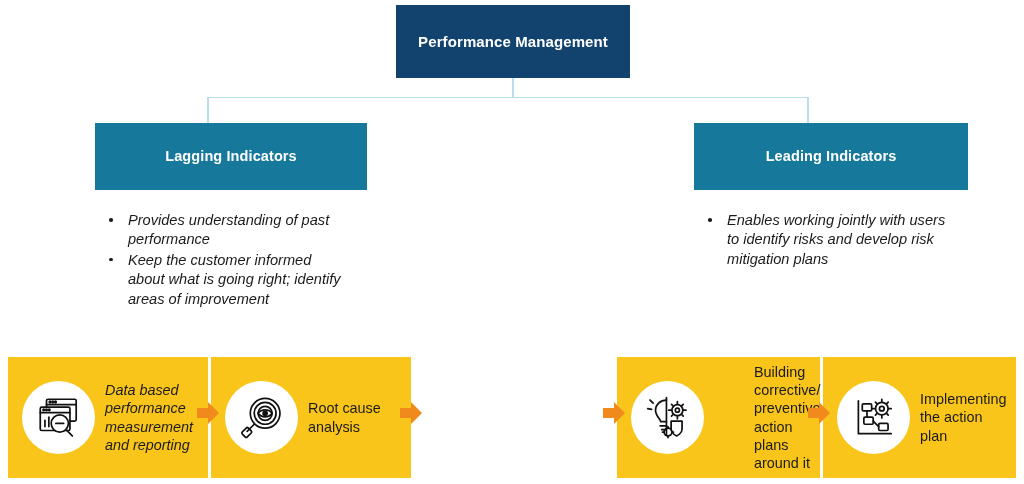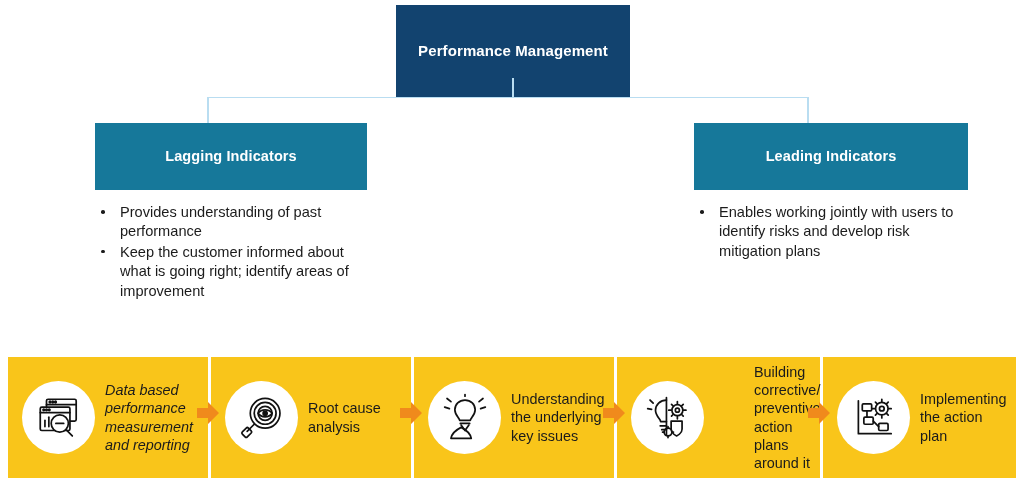--- a/index.html
+++ b/index.html
@@ -7,21 +7,21 @@
     width:1024px;height:484px;
     background:#ffffff;
     font-family:"Liberation Sans", sans-serif;
     overflow:hidden;
     position:relative;
   }
   .stage{position:absolute;left:0;top:0;width:1024px;height:484px;}
 
   
   .node-root{
-    position:absolute;left:396px;top:5px;width:234px;height:92px;
+    position:absolute;left:396px;top:5px;width:234px;height:73px;
     background:#12436F;
     display:flex;align-items:center;justify-content:center;
     box-sizing:border-box;
   }
   .node-root .label{
     color:#ffffff;font-size:15px;font-weight:bold;line-height:1.28;
     text-align:center;letter-spacing:.1px;
   }
 
   
@@ -42,21 +42,21 @@
   .node-branch.right{left:694px;width:274px;}
   .node-branch .label{
     color:#ffffff;font-size:14.5px;font-weight:bold;line-height:1.25;
     text-align:center;letter-spacing:.1px;
   }
 
   
   .bullets{position:absolute;top:199px;width:272px;}
   .bullets.left{left:88px;}
   .bullets.right{left:687px;}
-  .bullets ul{margin:4px;padding:0;list-style:none;}
+  .bullets ul{margin:12px;padding:0;list-style:none;font-style:italic;}
   .bullets li{
     position:relative;
     padding-left:28px;
     font-size:14.6px;
     line-height:1.33;
     color:#1b1b1b;
     margin-bottom:1px;
   }
   .bullets li .dot{
     position:absolute;left:9px;top:7px;
@@ -174,36 +174,20 @@
           <circle cx="36" cy="26" r="9"></circle>
           <path d="M27 26c4-6 14-6 18 0-4 6-14 6-18 0z"></path>
           <circle cx="36" cy="26" r="2.6" fill="#111"></circle>
           <line x1="22" y1="40" x2="13" y2="49"></line>
           <rect x="8" y="45" width="9" height="11" rx="2" transform="rotate(45 12.5 50.5)"></rect>
         </svg>
       </div>
       <div class="caption">Root cause analysis</div>
     </div>
 
-    <div class="seg seg-3">
-      <div class="bubble">
-        <svg viewBox="0 0 64 64" width="50" height="50" fill="none" stroke="#111" stroke-width="2.2" stroke-linecap="round" stroke-linejoin="round">
-          <path d="M32 9c-7.5 0-13 5.5-13 12.5 0 4.6 2.4 7.6 4.3 10 1.1 1.4 1.7 2.4 1.9 3.5h13.6c.2-1.1.8-2.1 1.9-3.5 1.9-2.4 4.3-5.4 4.3-10C45 14.5 39.5 9 32 9z"></path>
-          <line x1="26" y1="39" x2="38" y2="39"></line>
-          <line x1="12" y1="20" x2="6" y2="18"></line>
-          <line x1="14" y1="11" x2="9" y2="7"></line>
-          <line x1="52" y1="20" x2="58" y2="18"></line>
-          <line x1="50" y1="11" x2="55" y2="7"></line>
-          <line x1="32" y1="4" x2="32" y2="2"></line>
-          <path d="M27 41l5 7 5-7"></path>
-          <path d="M14 58c1.5-7.5 8-11.5 13-14 5 2.5 11.5 6.5 13 14z"></path>
-        </svg>
-      </div>
-      <div class="caption">Understanding the underlying key issues</div>
-    </div>
 
     <div class="seg seg-4">
       <div class="bubble">
         <svg viewBox="0 0 64 64" width="50" height="50" fill="none" stroke="#111" stroke-width="2.2" stroke-linecap="round" stroke-linejoin="round">
           <path d="M30 9c-8 0-14 5.8-14 13.2 0 4.8 2.6 8 4.6 10.5 1.2 1.5 1.8 2.5 2 3.8h7.4"></path>
           <line x1="22" y1="42" x2="30" y2="42"></line>
           <line x1="24" y1="47" x2="30" y2="47"></line>
           <line x1="30" y1="6" x2="30" y2="54"></line>
           <line x1="11" y1="21" x2="6" y2="20"></line>
           <line x1="13" y1="13" x2="9" y2="9"></line>

